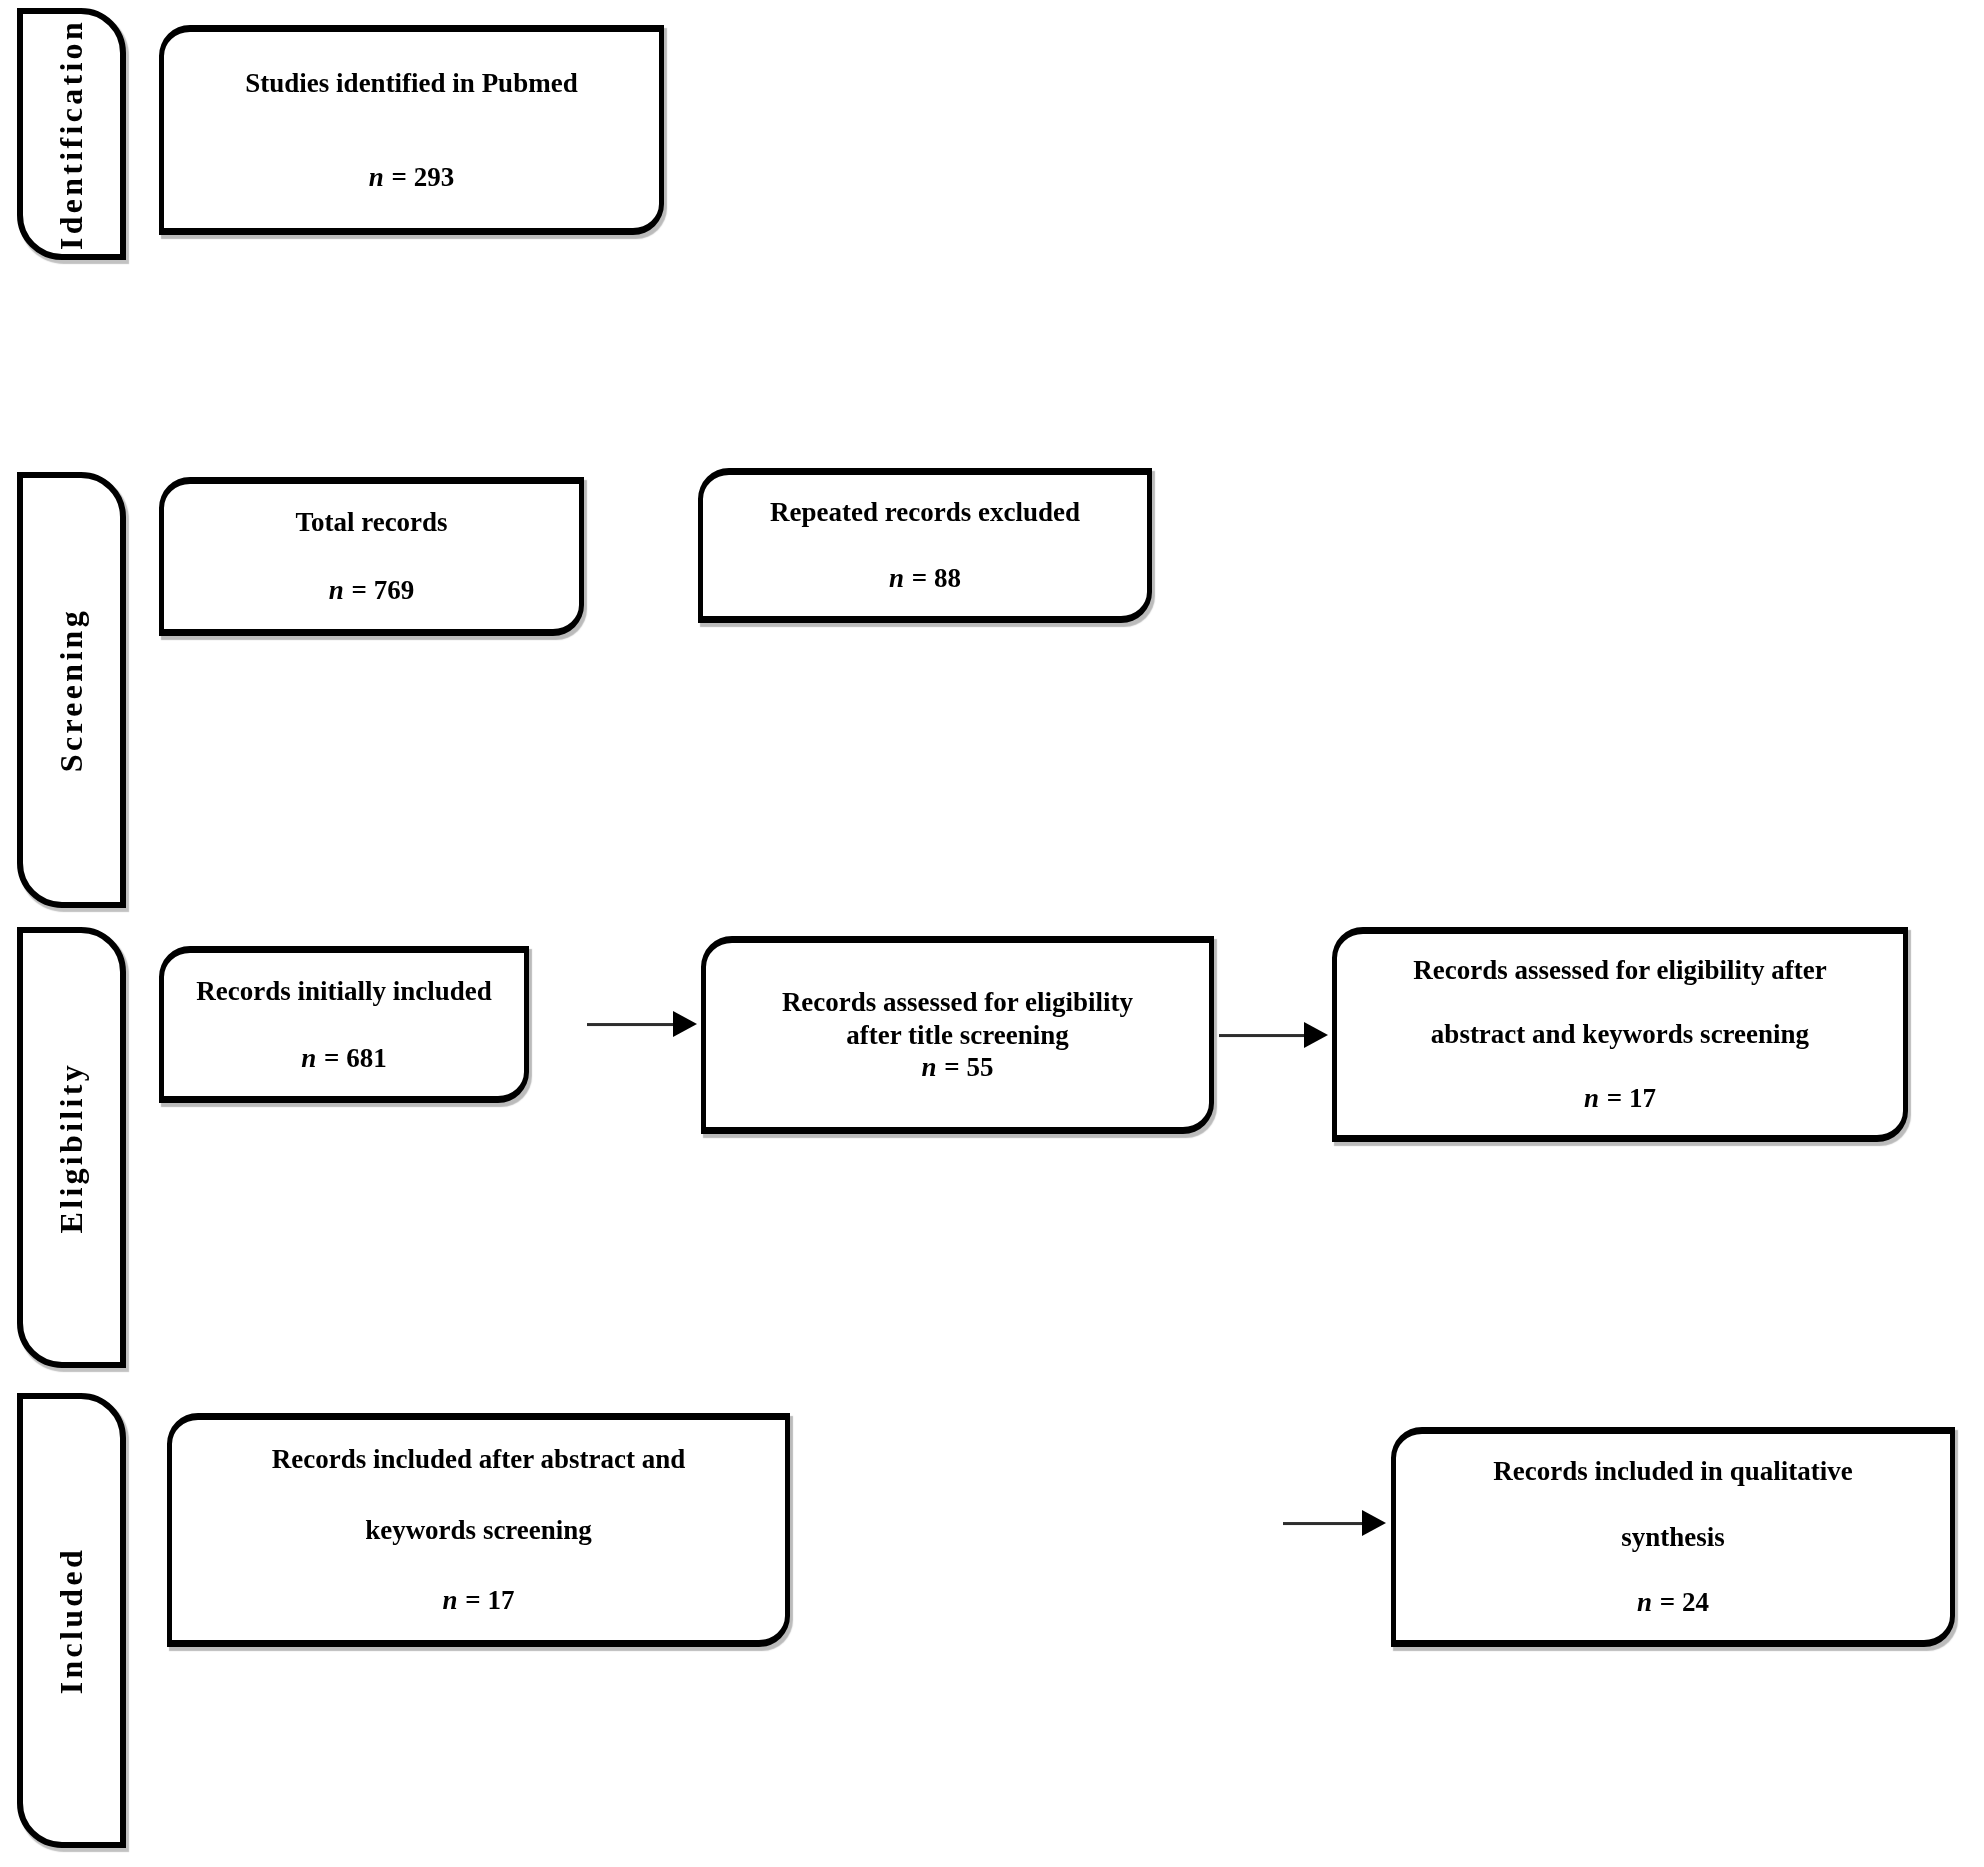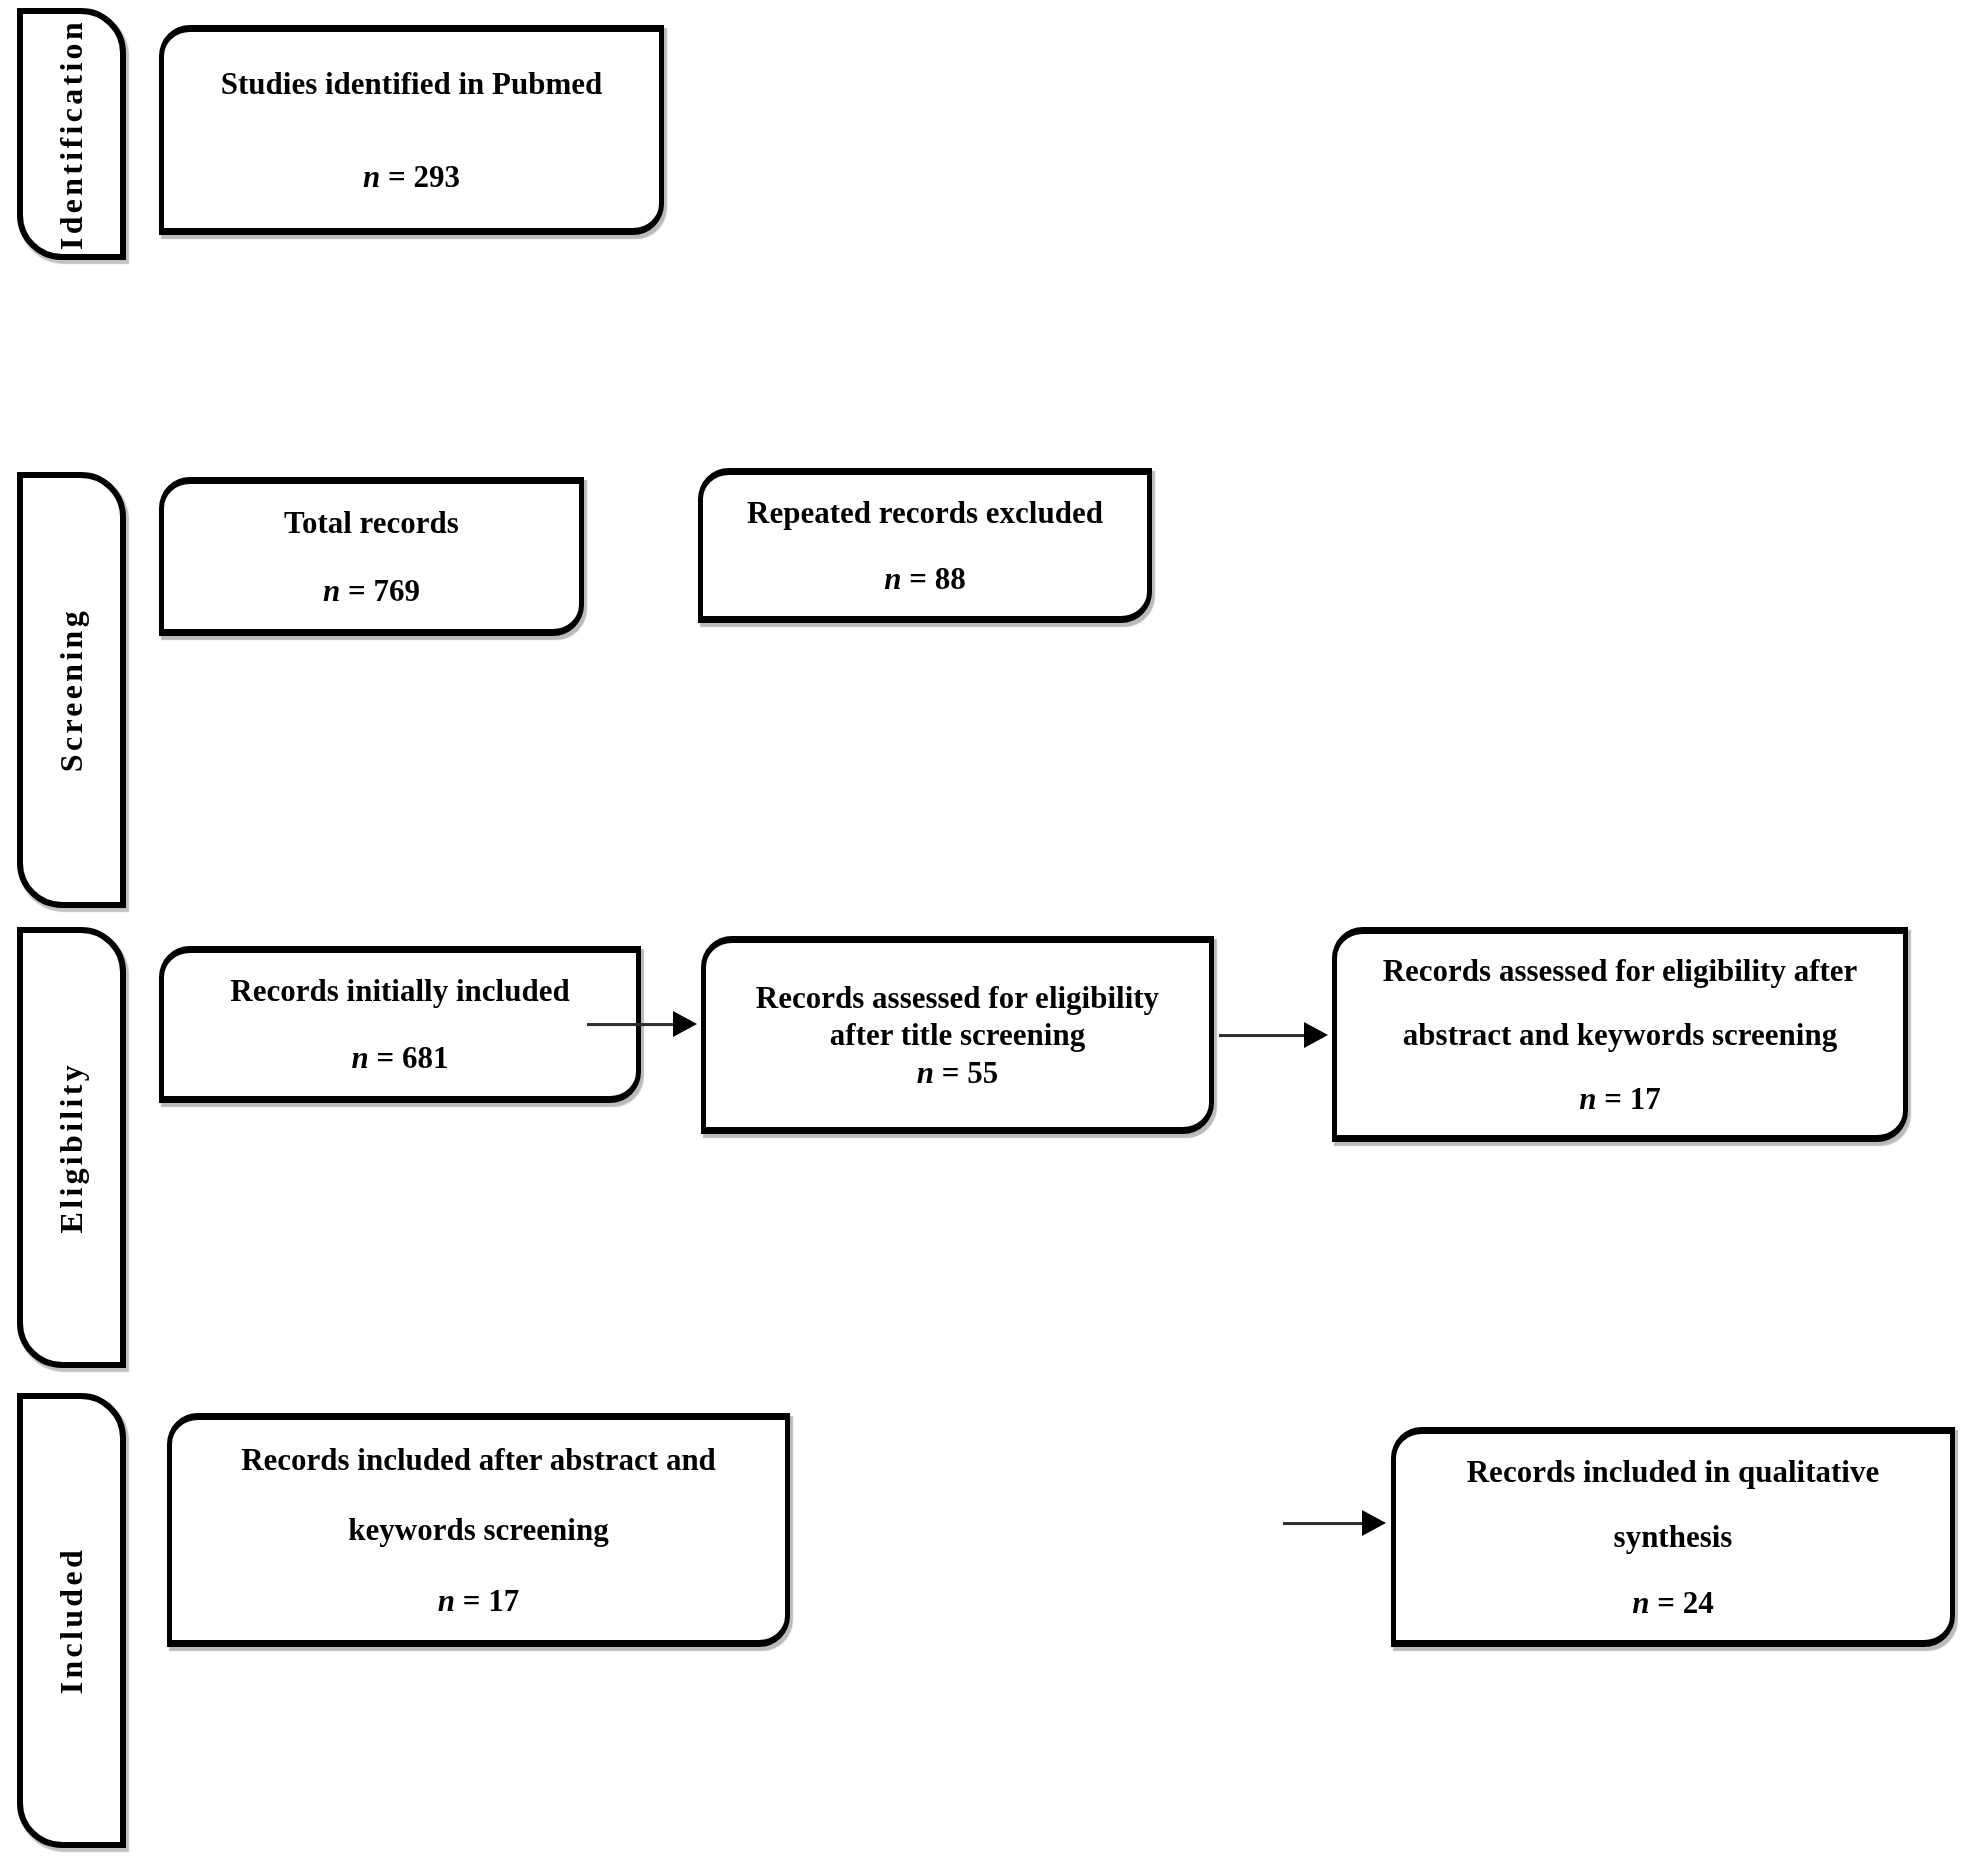--- a/index.html
+++ b/index.html
@@ -50,36 +50,36 @@
     border: 5px solid #000000;
     border-top-width: 7.8px;
     border-bottom-width: 7.3px;
     border-radius: 31px 0 31px 0; 
     box-shadow: 2.8px 3.9px 1.1px rgba(120,120,120,0.5);
     display: flex;
     flex-direction: column;
     justify-content: space-around;
     align-items: center;
     text-align: center;
-    font-size: 31px;
+    font-size: 27px;
     padding: 4.5px 22px;
   }
   .bline {
     white-space: nowrap;
     line-height: 1.2;
   }
   .ncount { white-space: nowrap; line-height: 1.2; }
   .nsym { font-style: italic; }
   .cval { margin-left: 7.8px; }
 
   #box-pubmed            { left: 159px;  top: 25px;   width: 505px;  height: 210px; }
   #box-scopus            { left: 701px; top: 16.7px;   width: 505px;  height: 215px; }
   #box-total             { left: 159px;  top: 477px;  width: 425px;  height: 159px; }
   #box-repeated          { left: 698px; top: 468px;  width: 454px;  height: 155px; }
-  #box-initial           { left: 159px;  top: 946px; width: 482px;  height: 157px; }
+  #box-initial           { left: 159px;  top: 946px; width: 370px;  height: 157px; }
   #box-title-screen      { left: 701px; top: 936px; width: 513px;  height: 198px; justify-content: center; }
   #box-abstract-screen   { left: 1332px; top: 927px; width: 576px; height: 215px; }
   #box-included-abstract { left: 167px;  top: 1413px; width: 623px; height: 234px; }
   #box-older             { left: 826px; top: 1412px; width: 453px;  height: 227px; }
   #box-qualitative       { left: 1391px; top: 1427px; width: 564px; height: 220px; }
 
   
   .arrow {
     position: absolute;
     height: 27px;

